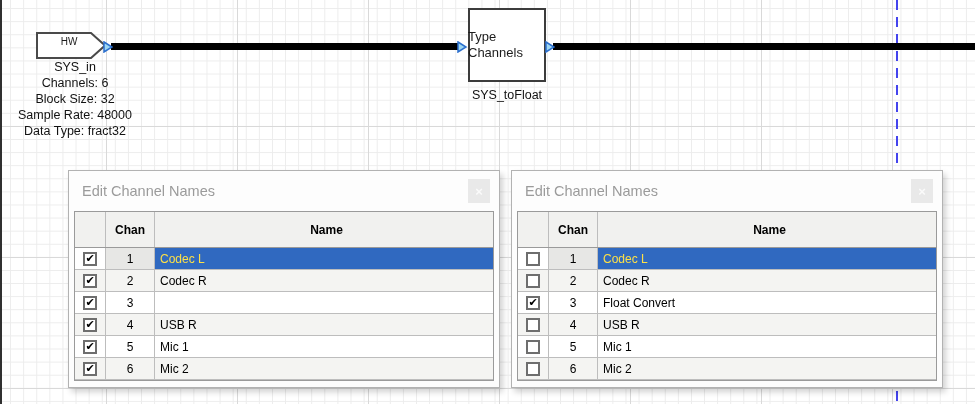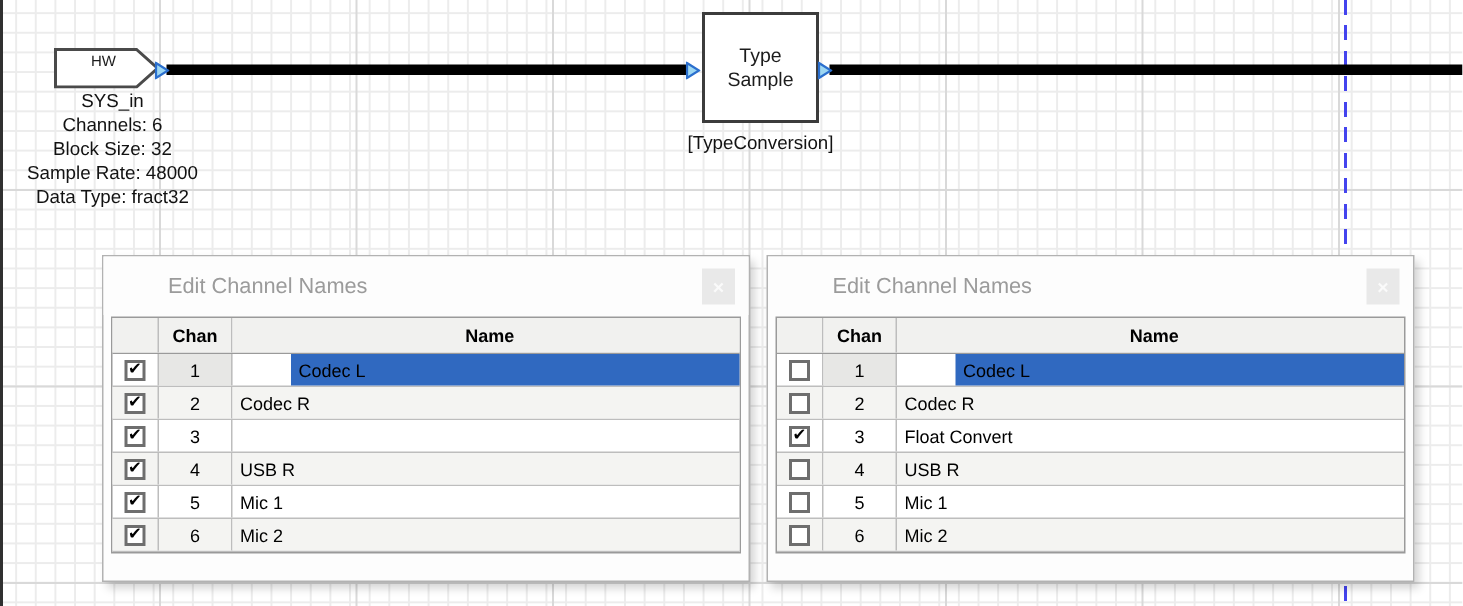--- a/index.html
+++ b/index.html
@@ -40,21 +40,21 @@
   .hw-title {
     position:absolute; left:38px; top:36px; width:62px; text-align:center;
     font-size:10px; color:#1c1c1c; z-index:4;
   }
   .tc-box {
     position:absolute; left:468px; top:8px; width:78px; height:74px;
     background:#fff; border:2px solid #3c3c3c; z-index:3;
   }
   .tc-title {
     position:absolute; left:468px; top:29px; width:78px; z-index:4;
-    text-align:center; font-size:13px; line-height:16px; color:#1c1c1c;
+    font-size:13px; line-height:16px; color:#1c1c1c;
   }
   .port { position:absolute; z-index:4; }
   .port svg { display:block; }
 
   
   .caption {
     position:absolute; z-index:3; text-align:center;
     font-size:12.5px; line-height:16px; color:#121212;
   }
   .caption-hw { left:-10px; top:59px; width:170px; }
@@ -65,43 +65,43 @@
     position:absolute; top:170px; width:432px; height:218px; z-index:10;
     background:#fdfdfd; border:1px solid #b2b2b2;
     box-shadow:3px 4px 6px rgba(0,0,0,0.18);
   }
   .dialog-left { left:68px; }
   .dialog-right { left:511px; }
   .titlebar {
     position:relative; height:39px; background:#fdfdfd;
     display:flex; align-items:center; padding-left:13px;
   }
-  .dialog-title { font-size:14.5px; color:#9b9b9b;margin-left:30px; }
+  .dialog-title { font-size:14.5px; color:#9b9b9b; }
   .close-btn {
     position:absolute; top:8px; right:9px; width:22px; height:24px;
     background:#e9e9e9; color:#fafafa; font-size:13px; font-weight:bold;
     display:flex; align-items:center; justify-content:center;
   }
 
   
   .table {
     position:absolute; left:5px; right:5px; top:40px;
     border:1px solid #9a9a9a; background:#fff;
     font-size:12px; color:#000;
   }
   .trow { display:flex; height:22px; border-bottom:1px solid #bdbdbd; }
-  .thead { height:24px; border-bottom:1px solid #9a9a9a; font-weight:bold; }
+  .thead { height:36px; border-bottom:1px solid #9a9a9a; font-weight:bold; }
   .thead .cell { background:#f1f1ef; }
   .trow:last-child { border-bottom:1px solid #bdbdbd; }
   .cell { display:flex; align-items:center; }
   .cell-cb  { width:31px; justify-content:center; border-right:1px solid #bdbdbd; }
   .cell-chan{ width:49px; justify-content:center; border-right:1px solid #bdbdbd; }
   .cell-name{ flex:1; padding-left:5px; }
   .rows .trow:nth-child(even) .cell { background:#f4f4f2; }
-  .trow.selected .cell-name { background:#3069c0 !important; color:#000000;margin-left:39px; }
+  .trow.selected .cell-name { background:#3069c0 !important; color:#fde047; }
   .trow.selected .cell-chan { background:#e7e7e5 !important; }
   .checkbox {
     width:14px; height:14px; background:#fff; border:2px solid #6e6e6e;
     display:flex; align-items:center; justify-content:center;
     font-size:11px; line-height:11px; color:#000;
   }
 </style>
 </head>
 <body>
 
@@ -127,34 +127,34 @@
     <div>SYS_in</div>
     <div>Channels: 6</div>
     <div>Block Size: 32</div>
     <div>Sample Rate: 48000</div>
     <div>Data Type: fract32</div>
   </div>
 
   <div class="tc-box"></div>
   <div class="tc-title">
     <div>Type</div>
-    <div>Sample</div>
+    <div>Channels</div>
   </div>
   <div class="port" style="left:457px; top:41px;">
     <svg width="10" height="12" viewBox="0 0 10 12">
       <polygon points="1,1 9,6 1,11" fill="#9ed7f2" stroke="#2b6fce" stroke-width="1.5"></polygon>
     </svg>
   </div>
   <div class="port" style="left:545px; top:41px;">
     <svg width="10" height="12" viewBox="0 0 10 12">
       <polygon points="1,1 9,6 1,11" fill="#9ed7f2" stroke="#2b6fce" stroke-width="1.5"></polygon>
     </svg>
   </div>
   <div class="caption caption-tc">
-    <div>[TypeConversion]</div>
+    <div>SYS_toFloat</div>
   </div>
 
   <div class="dialog dialog-left">
     <div class="titlebar">
       <span class="dialog-title">Edit Channel Names</span>
       <span class="close-btn">×</span>
     </div>
     <div class="table">
       <div class="trow thead">
         <div class="cell cell-cb"></div>

